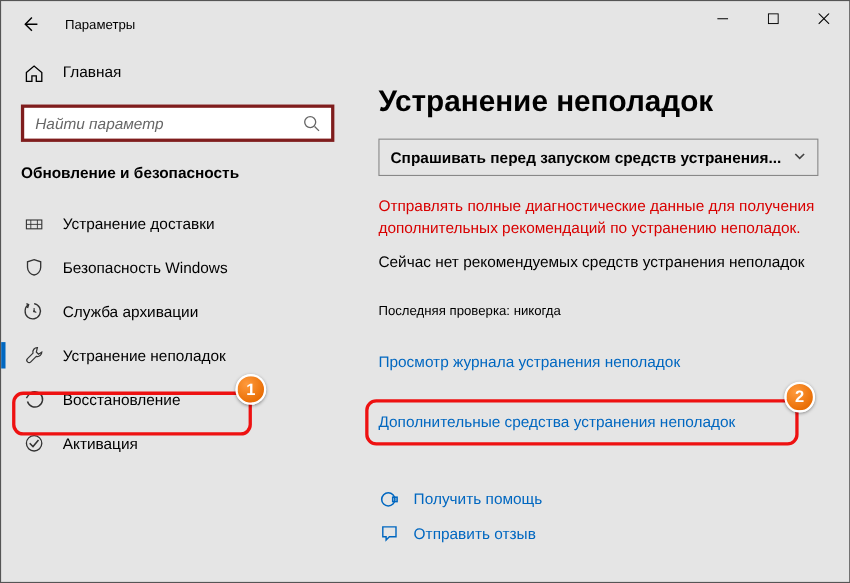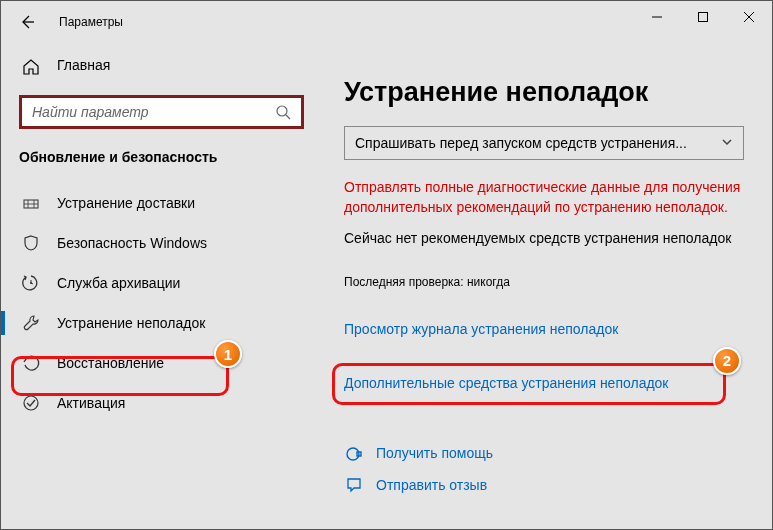--- a/index.html
+++ b/index.html
@@ -42,21 +42,21 @@
     position: absolute; width: 28px; height: 28px; border-radius: 50%;
     background: radial-gradient(circle at 35% 30%, #ff9a3c, #e76a00 80%);
     border: 2px solid #fff; color: #fff; font-weight: 700;
     display: flex; align-items: center; justify-content: center; font-size: 15px;
     box-shadow: 0 1px 3px rgba(0,0,0,0.4);
   }
   .main { flex: 1; padding: 18px 28px 0 28px; position: relative; overflow: hidden; }
   .main-title { font-size: 27px; font-weight: 600; color: #000; margin-top: 16px; margin-bottom: 18px; }
   .combo {
     border: 1px solid #888; height: 34px; display: flex; align-items: center;
-    padding: 0 10px; font-size: 14px; color: #000; cursor: pointer; width: 100%;
+    padding: 0 10px; font-size: 14px; color: #000; cursor: pointer; width: 100%; font-weight: bold;
   }
   .combo .lbl { flex: 1; white-space: nowrap; overflow: hidden; text-overflow: ellipsis; }
   .combo .chev { margin-left: 8px; }
   .warn { color: #d80000; font-size: 14px; line-height: 1.4; margin-top: 18px; }
   .body-text { font-size: 14px; line-height: 1.4; margin-top: 12px; color: #000; }
   .small-text { font-size: 12px; margin-top: 26px; color: #000; }
   .link { color: #0067c0; font-size: 14px; cursor: pointer; margin-top: 32px; display: block; }
   .link2 { color: #0067c0; font-size: 14px; cursor: pointer; display: block; }
   .help-row { display: flex; align-items: flex-start; margin-top: 44px; font-size: 14px; color: #0067c0; cursor: pointer; }
   .help-row .icon { width: 20px; height: 20px; margin-right: 12px; display: flex; align-items: center; justify-content: center; color: #0067c0; }

